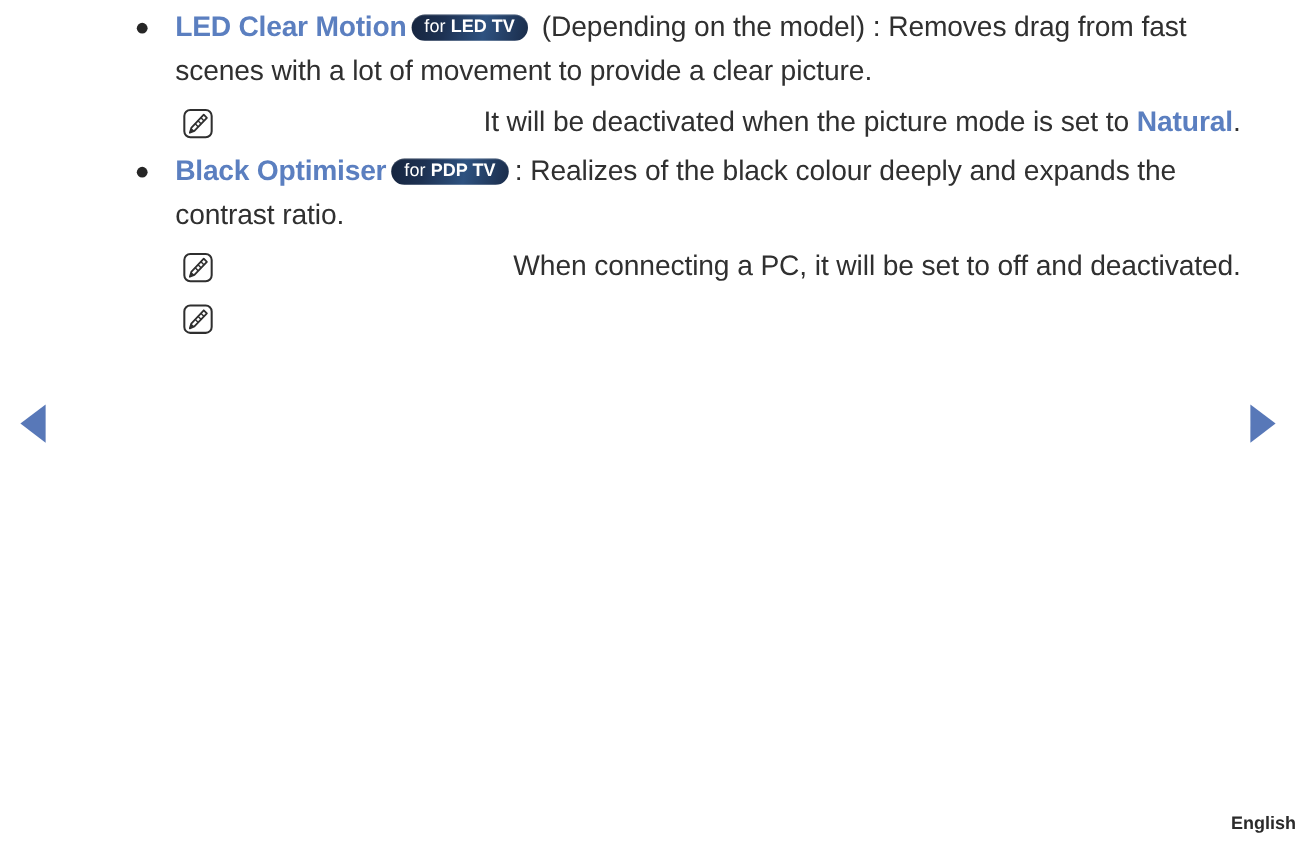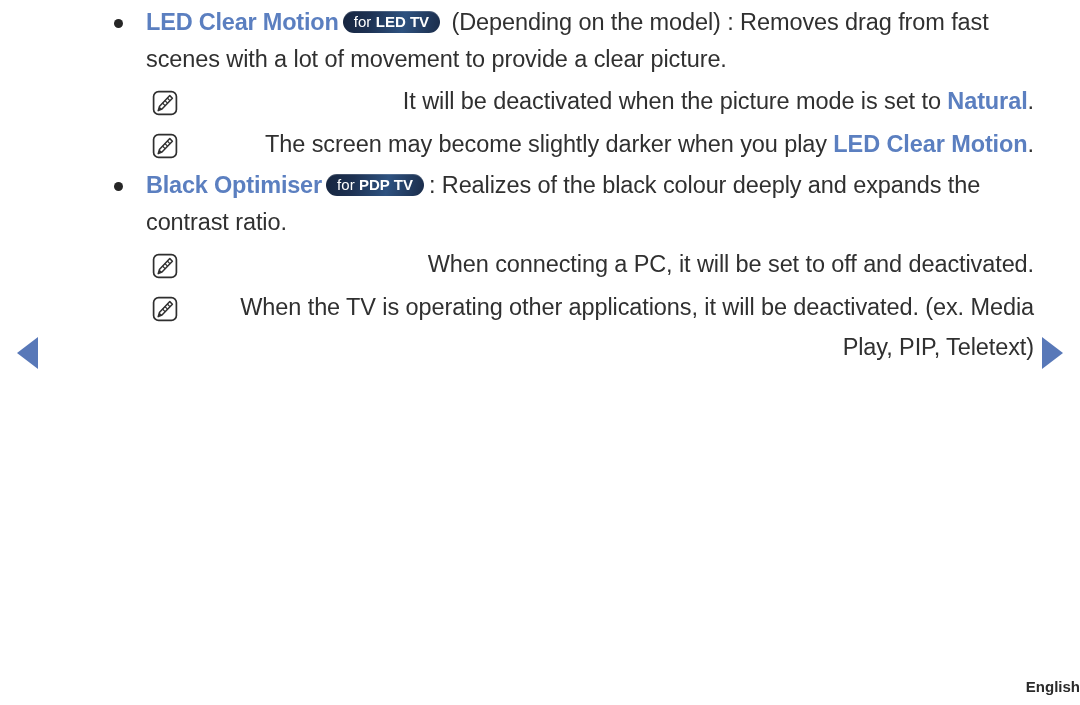--- a/index.html
+++ b/index.html
@@ -162,33 +162,20 @@
           <path d="M17.8 5.6 L20.4 8.2 L10.0 19.0 L6.2 20.6 L7.4 16.6 Z" fill="none" stroke="#2f2f2f" stroke-width="1.5" stroke-linejoin="round"></path>
           <path d="M7.4 16.6 L6.2 20.6 L10.0 19.0 Z" fill="#2f2f2f"></path>
           <line x1="15.3" y1="8.0" x2="17.9" y2="10.6" stroke="#2f2f2f" stroke-width="1.2"></line>
           <line x1="12.9" y1="10.5" x2="15.5" y2="13.1" stroke="#2f2f2f" stroke-width="1.2"></line>
           <line x1="10.5" y1="13.0" x2="13.1" y2="15.6" stroke="#2f2f2f" stroke-width="1.2"></line>
         </svg>
       </span>
       <div class="note-text"><span>It will be deactivated when the picture mode is set to </span><span class="accent">Natural</span><span>.</span></div>
     </div>
 
-    <div class="note-item">
-      <span class="note-icon">
-        <svg width="26" height="26" viewBox="0 0 26 26" xmlns="http://www.w3.org/2000/svg">
-          <rect x="1.6" y="1.6" width="22.8" height="22.8" rx="5" ry="5" fill="none" stroke="#2f2f2f" stroke-width="1.7"></rect>
-          <path d="M17.8 5.6 L20.4 8.2 L10.0 19.0 L6.2 20.6 L7.4 16.6 Z" fill="none" stroke="#2f2f2f" stroke-width="1.5" stroke-linejoin="round"></path>
-          <path d="M7.4 16.6 L6.2 20.6 L10.0 19.0 Z" fill="#2f2f2f"></path>
-          <line x1="15.3" y1="8.0" x2="17.9" y2="10.6" stroke="#2f2f2f" stroke-width="1.2"></line>
-          <line x1="12.9" y1="10.5" x2="15.5" y2="13.1" stroke="#2f2f2f" stroke-width="1.2"></line>
-          <line x1="10.5" y1="13.0" x2="13.1" y2="15.6" stroke="#2f2f2f" stroke-width="1.2"></line>
-        </svg>
-      </span>
-      <div class="note-text"><span>The screen may become slightly darker when you play </span><span class="accent">LED Clear Motion</span><span>.</span></div>
-    </div>
 
     <div class="bullet-block">
       <span class="bullet-dot"></span>
       <div class="bullet-line"><span class="term">Black Optimiser</span><span class="badge"><span class="badge-for">for </span><span>PDP TV</span></span><span>: Realizes of the black colour deeply and expands the contrast ratio.</span></div>
     </div>
 
     <div class="note-item">
       <span class="note-icon">
         <svg width="26" height="26" viewBox="0 0 26 26" xmlns="http://www.w3.org/2000/svg">
           <rect x="1.6" y="1.6" width="22.8" height="22.8" rx="5" ry="5" fill="none" stroke="#2f2f2f" stroke-width="1.7"></rect>
@@ -206,20 +193,19 @@
       <span class="note-icon">
         <svg width="26" height="26" viewBox="0 0 26 26" xmlns="http://www.w3.org/2000/svg">
           <rect x="1.6" y="1.6" width="22.8" height="22.8" rx="5" ry="5" fill="none" stroke="#2f2f2f" stroke-width="1.7"></rect>
           <path d="M17.8 5.6 L20.4 8.2 L10.0 19.0 L6.2 20.6 L7.4 16.6 Z" fill="none" stroke="#2f2f2f" stroke-width="1.5" stroke-linejoin="round"></path>
           <path d="M7.4 16.6 L6.2 20.6 L10.0 19.0 Z" fill="#2f2f2f"></path>
           <line x1="15.3" y1="8.0" x2="17.9" y2="10.6" stroke="#2f2f2f" stroke-width="1.2"></line>
           <line x1="12.9" y1="10.5" x2="15.5" y2="13.1" stroke="#2f2f2f" stroke-width="1.2"></line>
           <line x1="10.5" y1="13.0" x2="13.1" y2="15.6" stroke="#2f2f2f" stroke-width="1.2"></line>
         </svg>
       </span>
-      <div class="note-text"><span>When the TV is operating other applications, it will be deactivated. (ex. Media Play, PIP, Teletext)</span><span class="accent"></span><span></span></div>
     </div>
 
   </div>
 
   <div class="footer">English</div>
 
 </div>
 
 </body></html>

